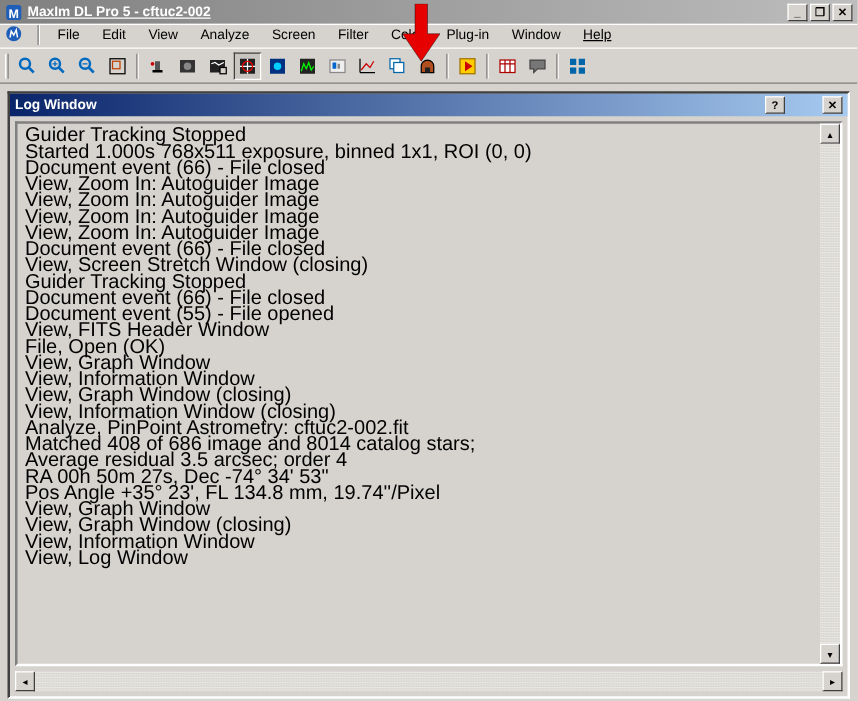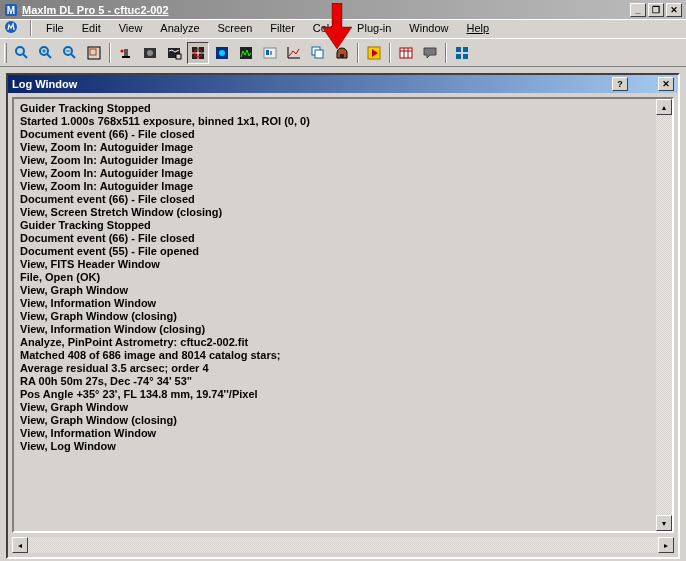--- a/index.html
+++ b/index.html
@@ -161,23 +161,22 @@
     background: #d6d3ce;
     position: relative;
     height: 436px;
     display: flex;
   }
   .logcontent {
     flex: 1;
     padding: 3px 6px;
     overflow: hidden;
     line-height: 13px;
-    font-size: 11px;
+    font-size: 16px;
     color: #000;
-    font-weight: bold;
   }
   .logcontent div { white-space: nowrap; }
   .vscroll {
     width: 16px;
     background: #dedbd6;
     display: flex;
     flex-direction: column;
   }
   .vscroll .sbtn {
     height: 16px;

